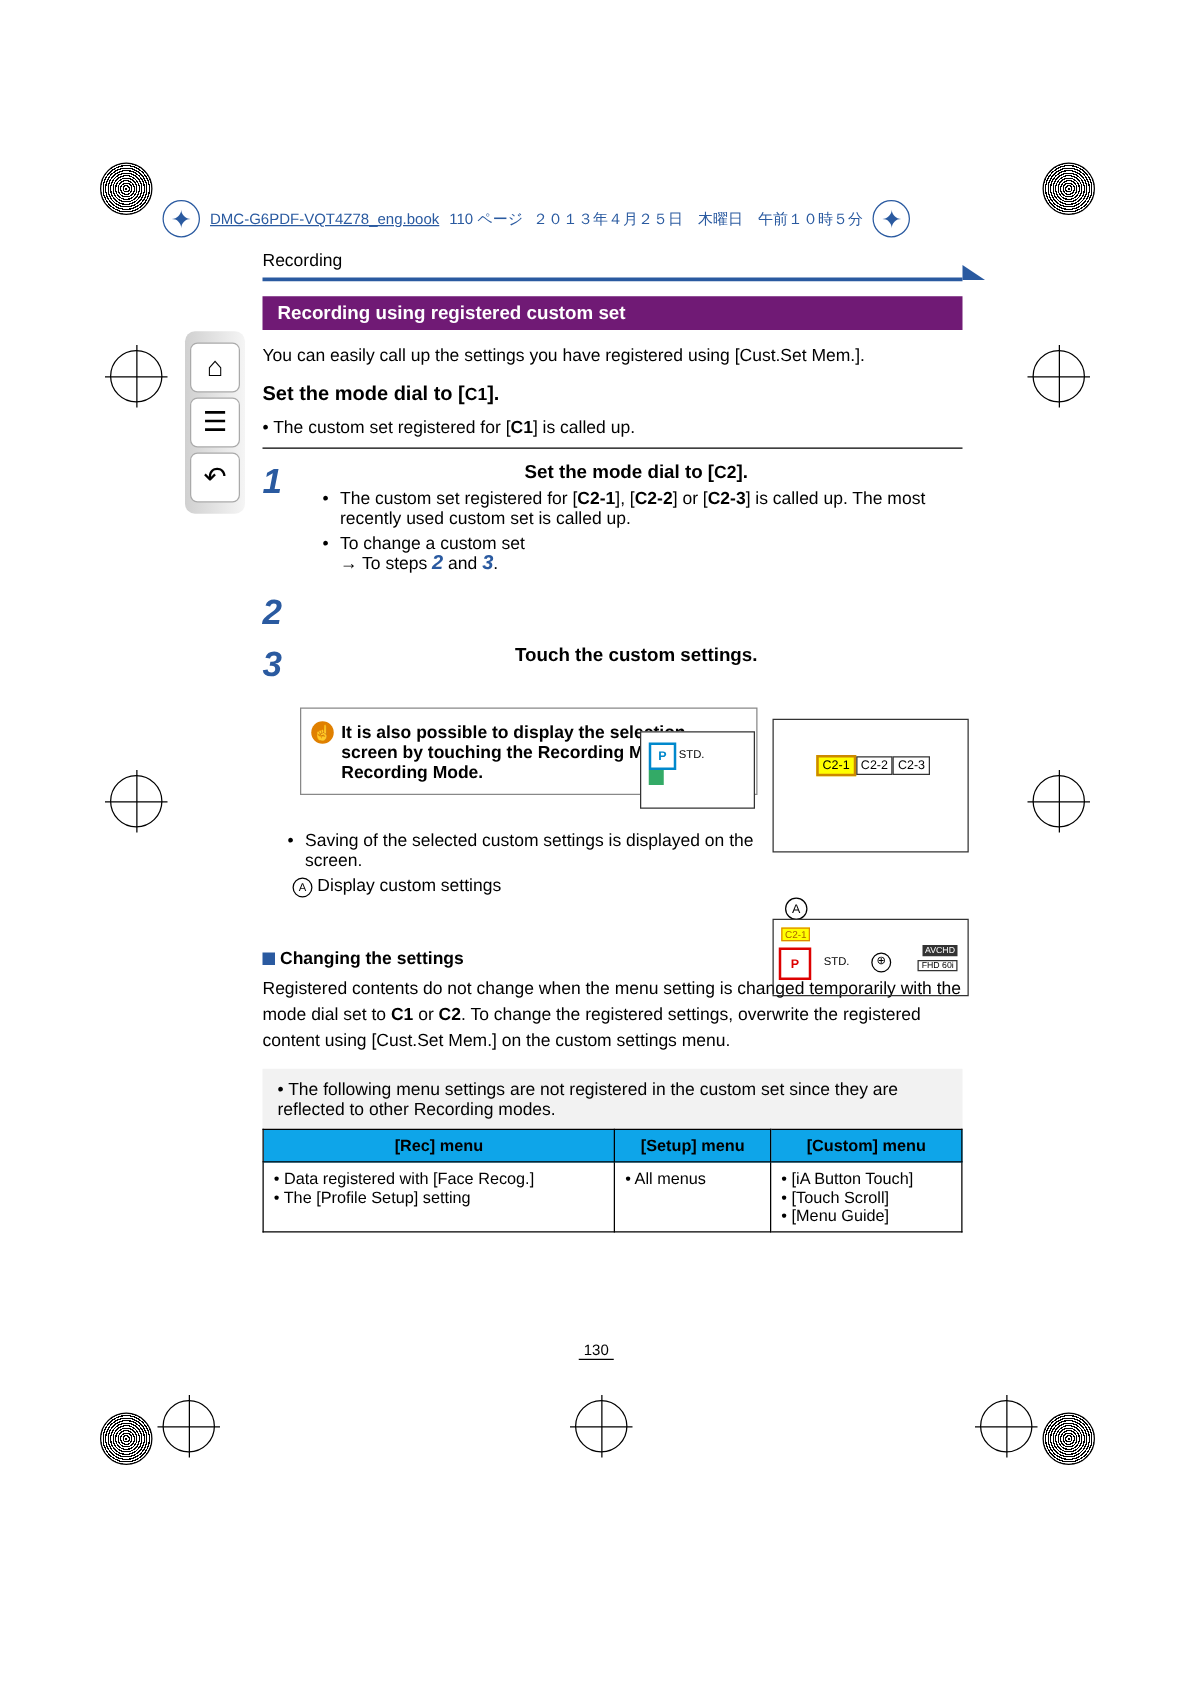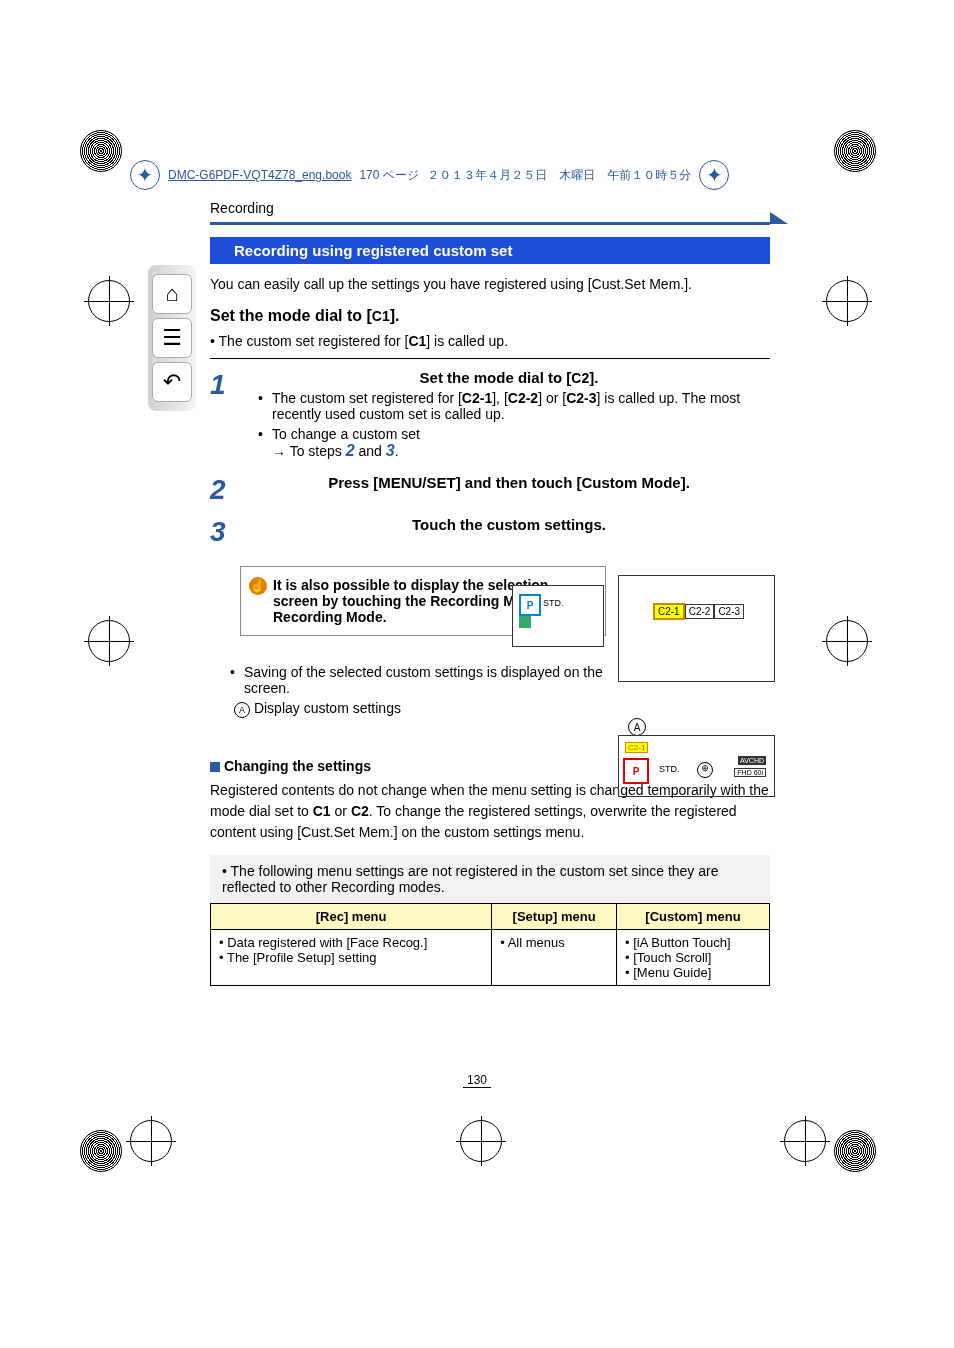--- a/index.html
+++ b/index.html
@@ -11,21 +11,21 @@
 .pm-cross:before{left:50%;top:-5px;bottom:-5px;width:1px;}
 .pm-cross:after{top:50%;left:-5px;right:-5px;height:1px;}
 .header-line { position:absolute; left:130px; right:130px; top:160px; font-size:12px; color:#2a5aa0; display:flex; align-items:center; gap:8px; white-space:nowrap;}
 .header-line .bigcross{width:28px;height:28px;border:1px solid #2a5aa0;border-radius:50%;display:flex;align-items:center;justify-content:center;font-size:20px;color:#2a5aa0;}
 .sidebar { position:absolute; left:148px; top:265px; width:48px; background:linear-gradient(to right,#d0d0d0,#f5f5f5); border-radius:8px; padding:5px 0;}
 .sidebar-btn { width:38px; height:38px; margin:4px auto; background:#fff; border:1px solid #aaa; border-radius:6px; display:flex; align-items:center; justify-content:center; font-size:22px;}
 .content { position:absolute; left:210px; top:200px; width:560px;}
 .breadcrumb { font-size:14px; margin-bottom:6px;}
 .divider { height:3px; background:#2a5aa0; width:560px; margin-bottom:12px; position:relative;}
 .divider:after{content:"";position:absolute;right:-18px;top:-10px;width:0;height:0;border-left:18px solid #2a5aa0;border-top:12px solid transparent;border-bottom:0;}
-.bluebar { background:#1d4ed8; color:#fff; padding:5px 24px; font-weight:bold; font-size:15px; margin-bottom:10px;}
+.bluebar { background:#701a75; color:#fff; padding:5px 12px; font-weight:bold; font-size:15px; margin-bottom:10px;}
 .text { font-size:14px; line-height:1.5; margin:6px 0;}
 .bold { font-weight:bold;}
 .h2 { font-weight:bold; font-size:16px; margin-top:12px;}
 .thinline { border-top:1px solid #000; margin:6px 0 10px;}
 .step { display:flex; align-items:flex-start; gap:12px; margin-top:10px;}
 .stepnum { font-size:28px; font-weight:bold; color:#2a5aa0; font-style:italic; width:26px; flex-shrink:0;}
 .stepbody { flex:1;}
 .steptitle { font-weight:bold; font-size:15px;text-align:center;}
 .bullet { padding-left:14px; position:relative; margin:4px 0 4px 10px;}
 .bullet:before{content:"•";position:absolute;left:0;}
@@ -36,21 +36,21 @@
 .mini-screen.s2 { left:618px; top:575px; width:155px; height:105px;}
 .c-tab { display:inline-block; border:1px solid #333; padding:1px 3px; font-size:10px;}
 .c-tab.sel { background:#ff0; border:2px solid #c80;}
 .status-screen { position:absolute; left:618px; top:735px; width:155px; height:60px; border:1px solid #333;}
 .status-screen .p-badge { position:absolute; left:4px; top:22px; width:22px; height:22px; border:2px solid #d00; background:#fff; font-size:10px; color:#d00; display:flex; align-items:center; justify-content:center; font-weight:bold;}
 .circle-a { position:absolute; left:628px; top:718px; width:16px; height:16px; border:1px solid #000; border-radius:50%; font-size:10px; display:flex; align-items:center; justify-content:center;}
 .sq { display:inline-block; width:10px; height:10px; background:#2a5aa0; margin-right:4px; vertical-align:middle;}
 .notebox { background:#f2f2f2; padding:8px 12px; margin-top:12px;}
 table.menutable { width:100%; border-collapse:collapse; margin-top:0;}
 table.menutable th, table.menutable td { border:1px solid #000; padding:5px 8px; font-size:13px; vertical-align:top;}
-table.menutable th { background:#fef9c3; font-weight:bold; text-align:center;}
+table.menutable th { background:#0ea5e9; font-weight:bold; text-align:center;}
 .page-num { position:absolute; left:0; right:0; top:1073px; text-align:center; font-size:12px;}
 .page-num span{border-bottom:1px solid #000;padding:0 4px;}
 .c-icon { font-family:Arial; font-weight:bold; font-size:14px;}
 .bignum { color:#2a5aa0; font-weight:bold; font-size:16px; font-style:italic;}
 </style>
 </head>
 <body>
 
 <div class="page">
   <div class="print-mark" style="left:80px;top:130px;">
@@ -83,21 +83,21 @@
   <div class="print-mark" style="right:130px;top:1120px;">
       <div class="pm-cross"></div>
     </div>
   <div class="print-mark" style="left:460px;top:1120px;">
       <div class="pm-cross"></div>
     </div>
 
   <div class="header-line">
     <div class="bigcross">✦</div>
     <span style="text-decoration:underline;">DMC-G6PDF-VQT4Z78_eng.book</span>
-    <span>170 ページ</span>
+    <span>110 ページ</span>
     <span>２０１３年４月２５日　木曜日　午前１０時５分</span>
     <div class="bigcross">✦</div>
   </div>
 
   <div class="sidebar">
     <div class="sidebar-btn">⌂</div>
     <div class="sidebar-btn">☰</div>
     <div class="sidebar-btn">↶</div>
   </div>
 
@@ -126,23 +126,20 @@
         </div>
         <div class="bullet">
           <span>To change a custom set</span><br>
           <span>→ To steps </span><span class="bignum">2</span><span> and </span><span class="bignum">3</span><span>.</span>
         </div>
       </div>
     </div>
 
     <div class="step">
       <div class="stepnum">2</div>
-      <div class="stepbody">
-          <div class="steptitle">Press [MENU/SET] and then touch [Custom Mode].</div>
-        </div>
     </div>
 
     <div class="step">
       <div class="stepnum">3</div>
       <div class="stepbody">
           <div class="steptitle">Touch the custom settings.</div>
         </div>
     </div>
 
     <div class="callout">

